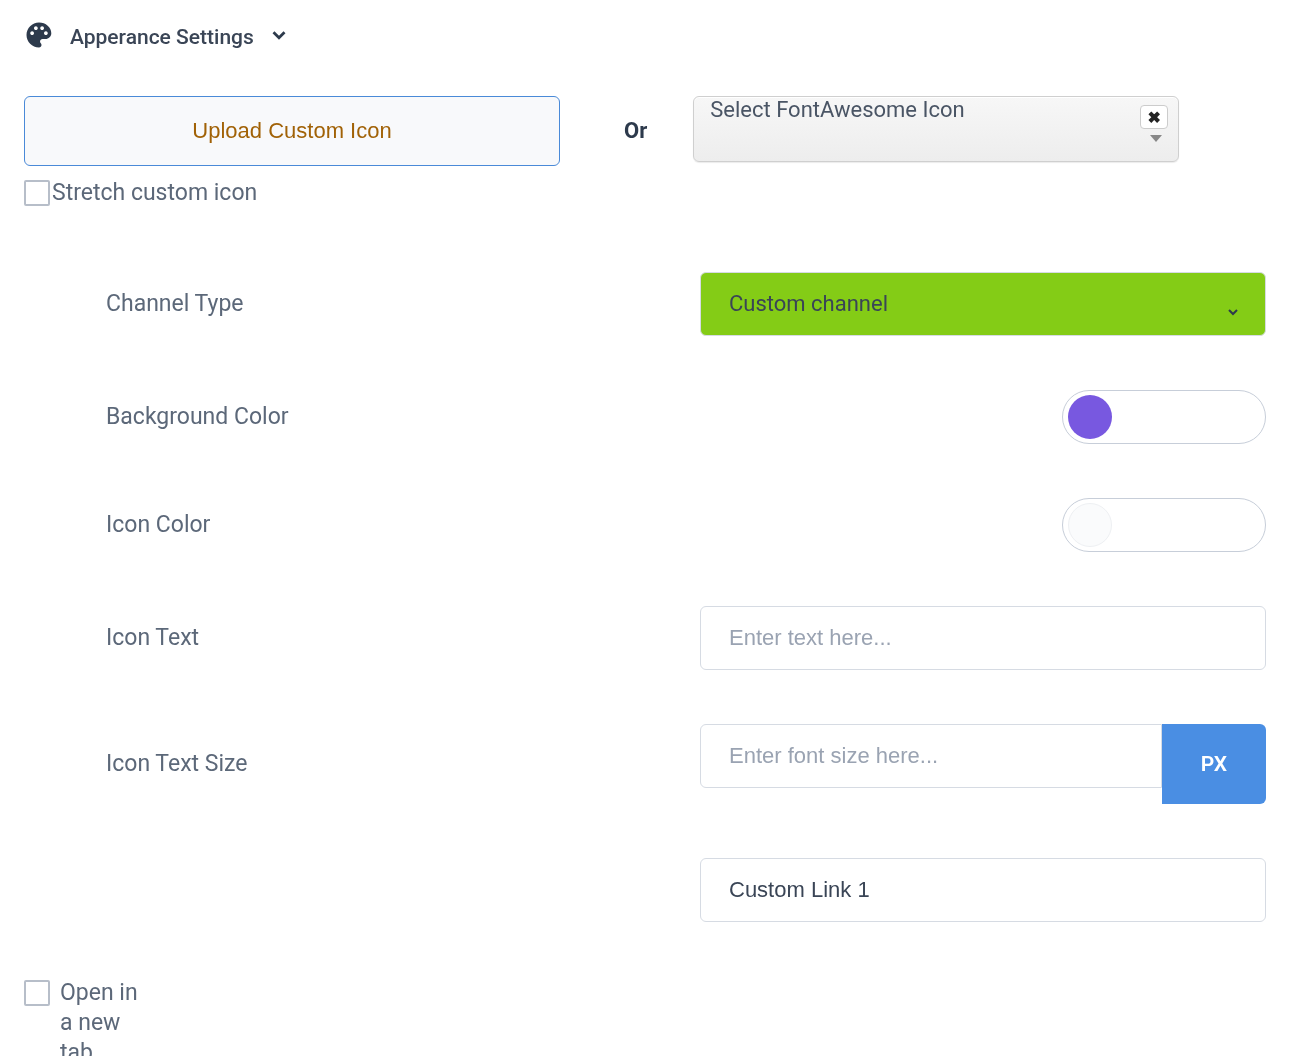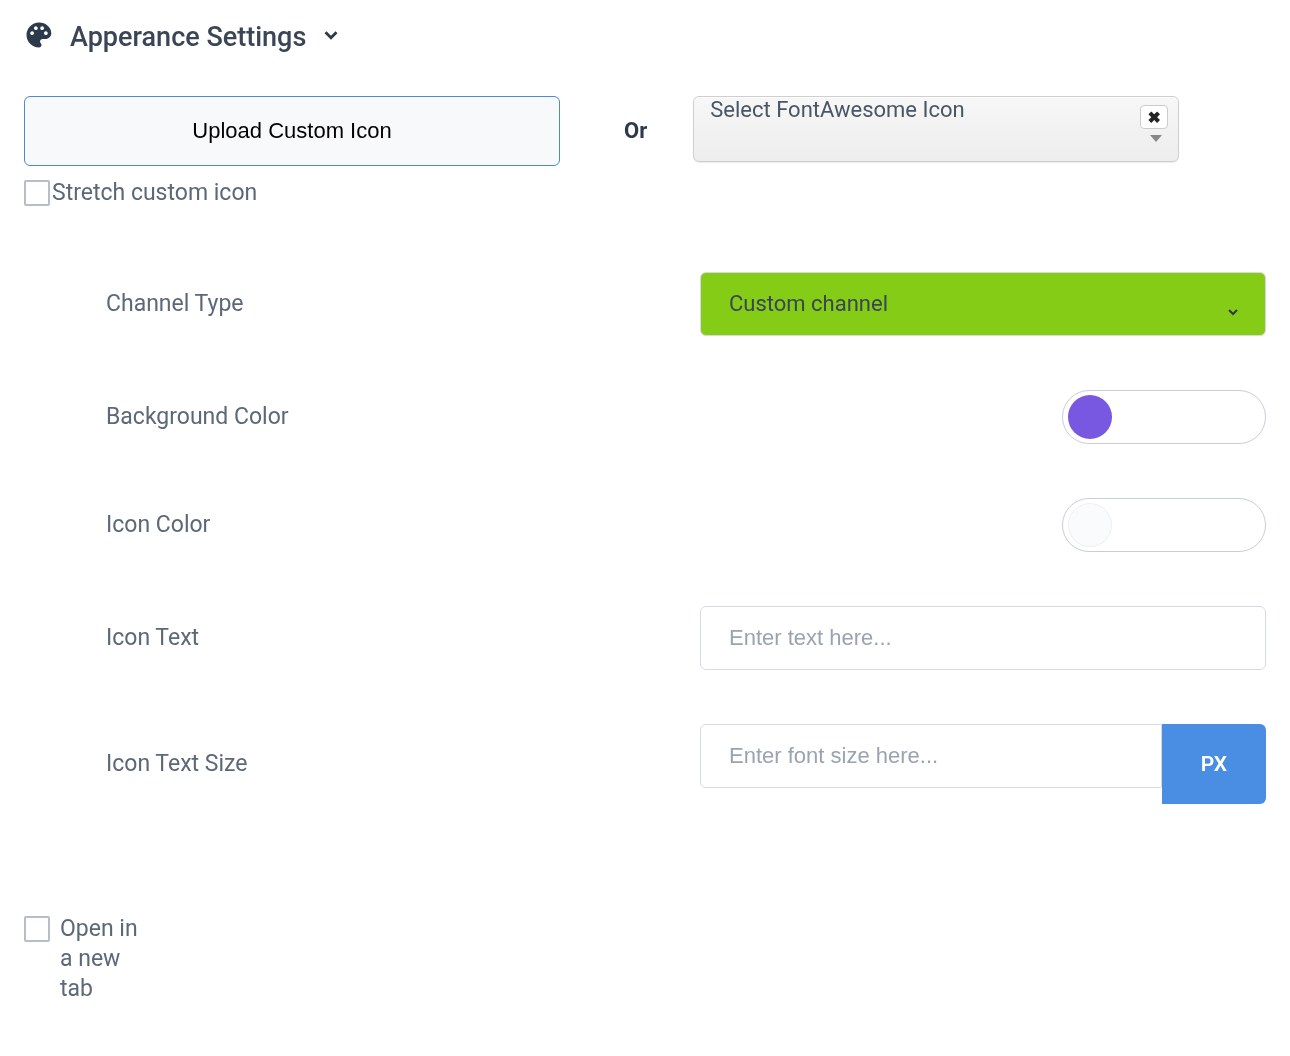--- a/index.html
+++ b/index.html
@@ -19,21 +19,21 @@
       align-items: center;
       gap: 16px;
       margin-bottom: 42px;
     }
     .palette-icon {
       width: 30px;
       height: 30px;
       color: #2d3a4c;
     }
     .header-title {
-      font-size: 27px;
+      font-size: 21px;
       font-weight: 500;
       color: #3a4556;
     }
     .chevron-down {
       margin-left: -2px;
       width: 22px;
       height: 22px;
       color: #2d3a4c;
     }
     .top-row {
@@ -43,21 +43,21 @@
     }
     .upload-wrap {
       width: 536px;
     }
     .upload-button {
       width: 100%;
       height: 70px;
       border: 1.5px solid #4a8ad8;
       background: #f8f9fb;
       border-radius: 6px;
-      color: #000000;
+      color: #a16207;
       font-size: 22px;
       font-weight: 500;
       cursor: pointer;
       display: flex;
       align-items: center;
       justify-content: center;
     }
     .stretch-row {
       display: flex;
       align-items: flex-start;
@@ -326,20 +326,23 @@
   <div class="field-label">Icon Text Size</div>
   <div class="field-control">
     <div class="input-group">
       <input type="text" class="text-input" placeholder="Enter font size here..." style="">
       <div class="unit-addon">PX</div>
     </div>
   </div>
 </div>
 
 <div class="field-row tight">
+  <div class="field-control">
+    <input type="text" class="text-input" value="Custom Link 1" style="">
+  </div>
 </div>
 
 <div class="open-tab-section">
   <div class="open-tab-row">
     <div class="checkbox-box"></div>
     <span class="checkbox-label">Open in a new tab</span>
   </div>
 </div>
 
 </body></html>

